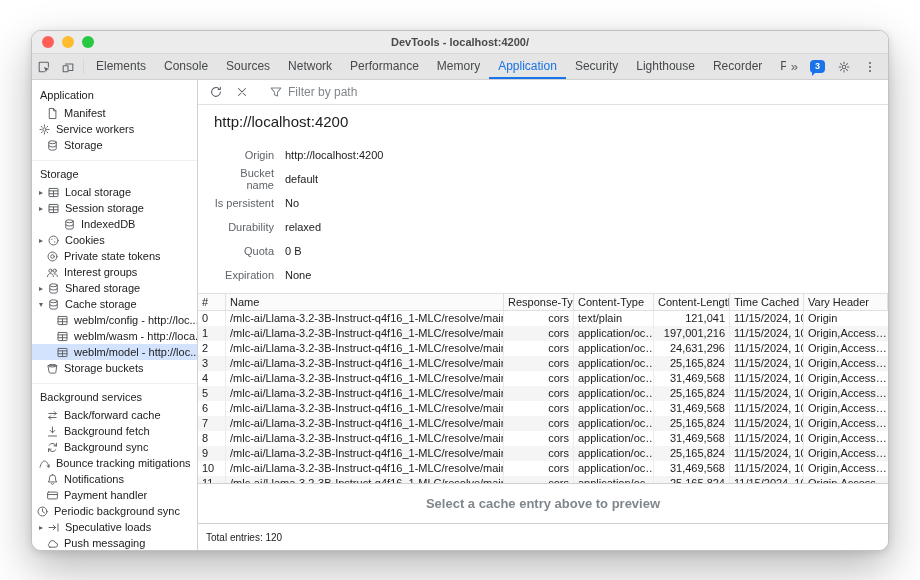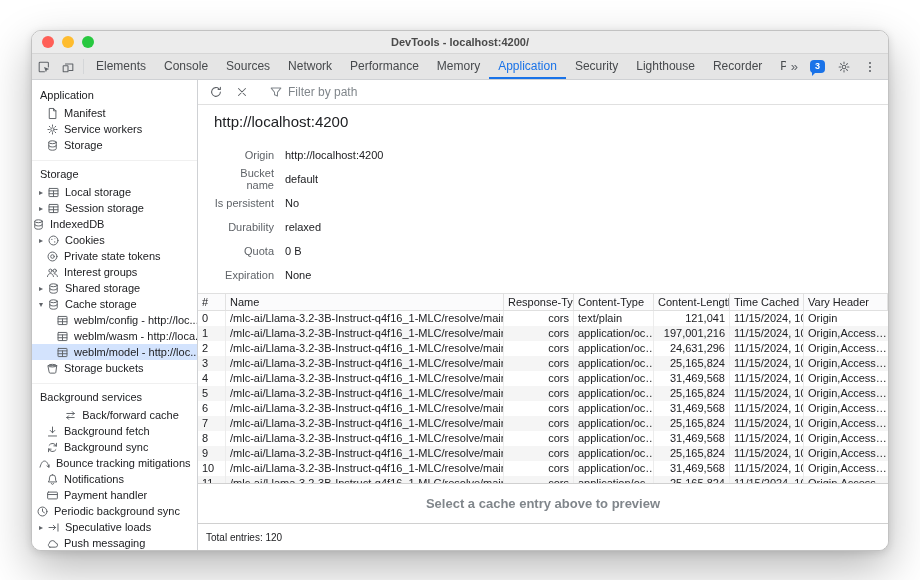--- a/index.html
+++ b/index.html
@@ -160,21 +160,21 @@
           <div class="sb-title">Application</div>
           <div class="sb-item" style="padding-left: 14px;">
             <span class="icon">
               <svg viewBox="0 0 16 16">
                 <path d="M4.5 1.8h4.8l2.9 2.9v9.5H4.5z"></path>
                 <path d="M9.3 1.8v2.9h2.9"></path>
               </svg>
             </span>
             <span class="sb-label">Manifest</span>
           </div>
-          <div class="sb-item" style="padding-left: 14px; align-items: center;">
+          <div class="sb-item" style="padding-left: 6px; align-items: center;">
             <span class="icon">
               <svg viewBox="0 0 16 16">
                 <circle cx="8" cy="8" r="2.1"></circle>
                 <path d="M8 2.4v1.7M8 11.9v1.7M2.4 8h1.7M11.9 8h1.7M4 4l1.2 1.2M10.8 10.8L12 12M12 4l-1.2 1.2M5.2 10.8L4 12"></path>
               </svg>
             </span>
             <span class="sb-label">Service workers</span>
           </div>
           <div class="sb-item" style="padding-left: 14px;">
             <span class="icon">
@@ -202,21 +202,21 @@
           <div class="sb-item" style="padding-left: 4px;">
             <span class="arrow">▸</span>
             <span class="icon">
               <svg viewBox="0 0 16 16">
                 <rect x="2.5" y="3" width="11" height="10" rx="0.5"></rect>
                 <path d="M2.5 6h11M2.5 9.5h11M8 6v7"></path>
               </svg>
             </span>
             <span class="sb-label">Session storage</span>
           </div>
-          <div class="sb-item" style="">
+          <div class="sb-item" style="padding-left: 14px; margin-left: 17px;">
             <span class="icon">
               <svg viewBox="0 0 16 16">
                 <ellipse cx="8" cy="4" rx="4.6" ry="1.8"></ellipse>
                 <path d="M3.4 4v8c0 1 2.1 1.8 4.6 1.8s4.6-.8 4.6-1.8V4"></path>
                 <path d="M3.4 8c0 1 2.1 1.8 4.6 1.8s4.6-.8 4.6-1.8"></path>
               </svg>
             </span>
             <span class="sb-label">IndexedDB</span>
           </div>
           <div class="sb-item" style="padding-left: 4px;">
@@ -305,21 +305,21 @@
               <svg viewBox="0 0 16 16">
                 <path d="M2.8 4.5h10.4l-1.1 8.2a1.2 1.2 0 0 1-1.2 1H5.1a1.2 1.2 0 0 1-1.2-1z"></path>
                 <ellipse cx="8" cy="4.5" rx="5.2" ry="1.6"></ellipse>
               </svg>
             </span>
             <span class="sb-label">Storage buckets</span>
           </div>
         </div>
         <div class="sb-section">
           <div class="sb-title">Background services</div>
-          <div class="sb-item" style="padding-left: 14px; justify-content: center;">
+          <div class="sb-item" style="padding-left: 14px;">
             <span class="icon">
               <svg viewBox="0 0 16 16">
                 <path d="M3.5 5.5h9M12.5 5.5L10.3 3.3M12.5 5.5l-2.2 2.2M12.5 10.5h-9M3.5 10.5l2.2-2.2M3.5 10.5l2.2 2.2"></path>
               </svg>
             </span>
             <span class="sb-label">Back/forward cache</span>
           </div>
           <div class="sb-item" style="padding-left: 14px;">
             <span class="icon">
               <svg viewBox="0 0 16 16">

